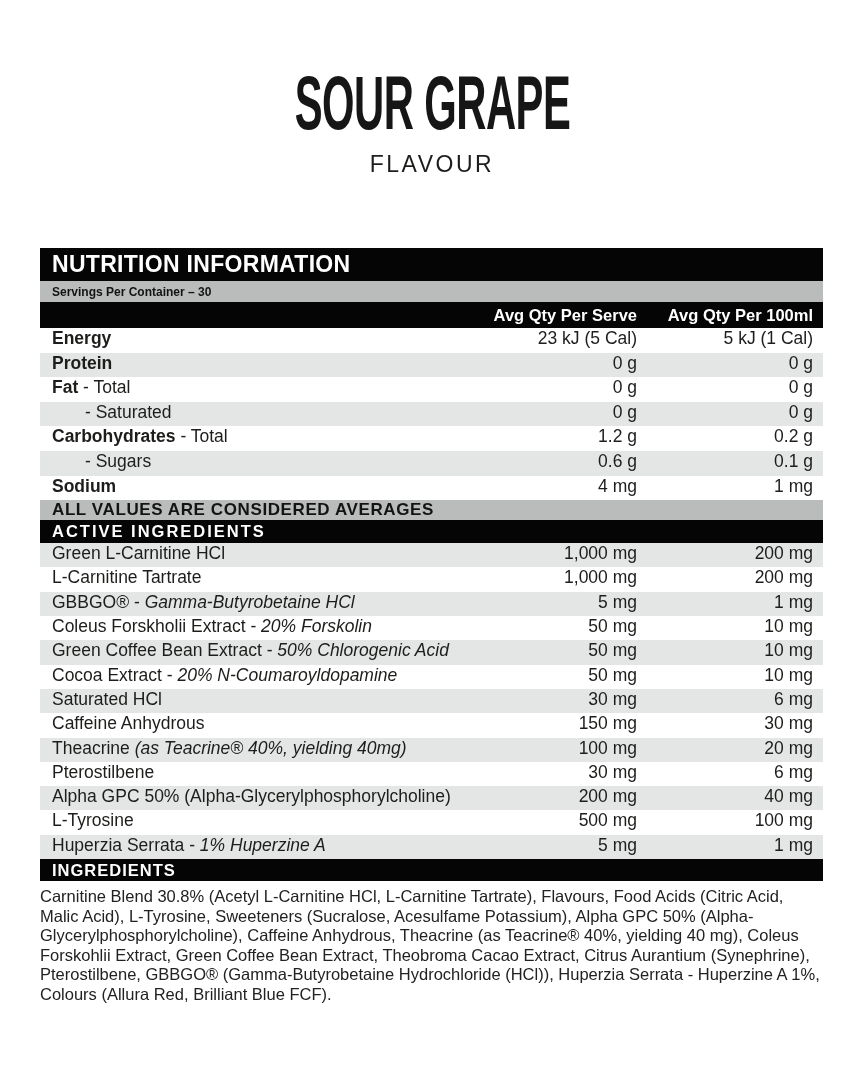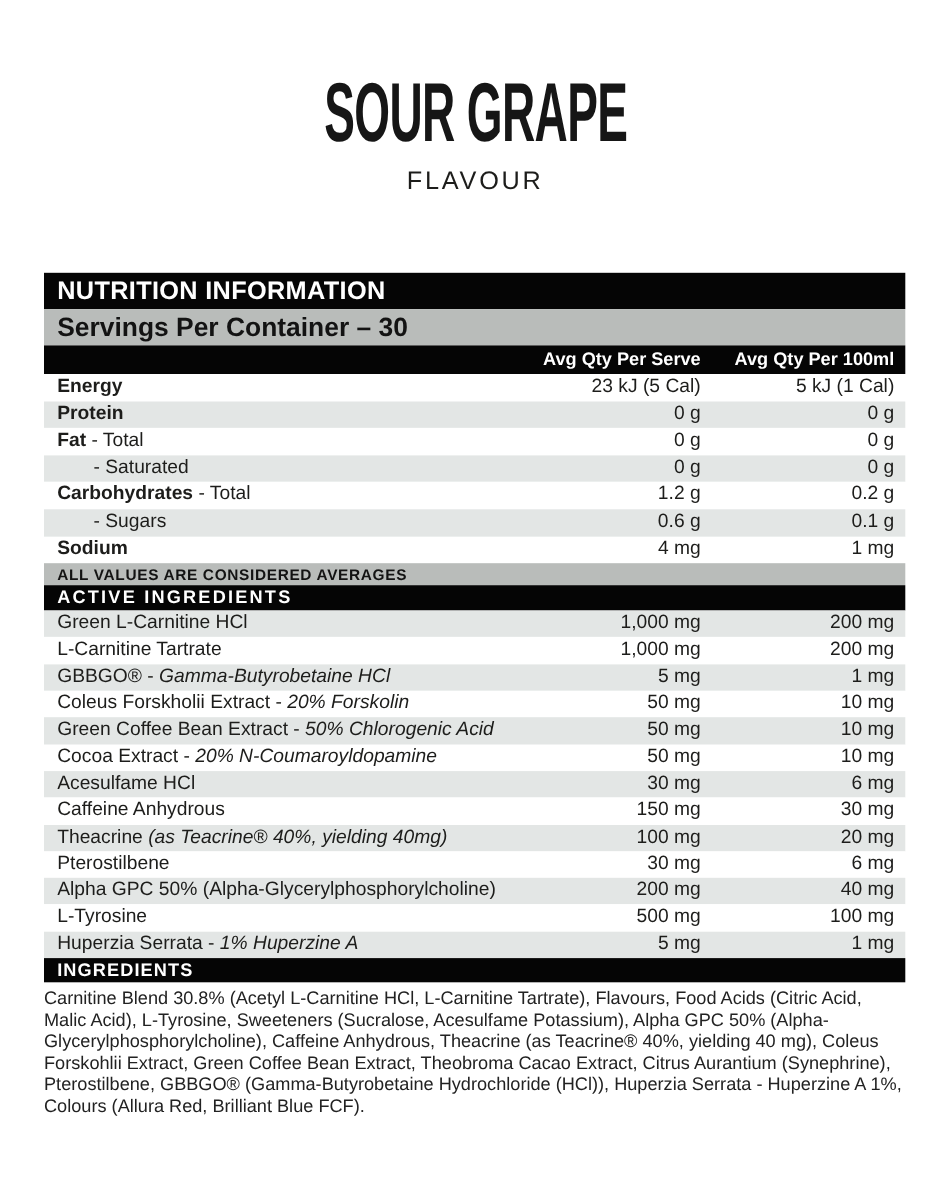--- a/index.html
+++ b/index.html
@@ -21,23 +21,23 @@
   }
 
   
   .label { width:783px; margin:70px 0 0 40px; }
 
   .bar { display:flex; align-items:center; padding:0 10px 0 12px; }
   .bar--black { background:#050505; color:#ffffff; }
   .bar--gray { background:#b9bcba; color:#131313; }
 
   .bar--nutri-title { height:33px; font-size:23px; font-weight:700; letter-spacing:0.3px; }
-  .bar--servings { height:33px; font-size:24px; font-weight:700; }
+  .bar--servings { height:21px; font-size:12px; font-weight:700; }
   .bar--cols { height:26px; font-size:16.5px; font-weight:700;align-items:center; }
-  .bar--avg { height:20px; font-size:14px; font-weight:700; letter-spacing:0.6px; }
+  .bar--avg { height:20px; font-size:17px; font-weight:700; letter-spacing:0.6px; }
   .bar--active { height:23px; font-size:16.5px; font-weight:700; letter-spacing:2px; }
   .bar--ingr { height:22px; font-size:16.5px; font-weight:700; letter-spacing:1px; }
 
   .name { flex:1 1 auto; text-align:left; white-space:nowrap; overflow:hidden; }
   .v { flex:0 0 auto; text-align:right; white-space:nowrap; }
   .v--serve { width:150px; }
   .v--p100 { width:176px; }
 
   .row { display:flex; padding:0 10px 0 12px; font-size:17.5px; background:#ffffff; }
   .nrows .row { height:24.6px; }
@@ -150,21 +150,21 @@
           <span class="name"><span>Green Coffee Bean Extract - </span><i>50% Chlorogenic Acid</i></span>
           <span class="v v--serve">50 mg</span>
           <span class="v v--p100">10 mg</span>
         </div>
         <div class="row">
           <span class="name"><span>Cocoa Extract - </span><i>20% N-Coumaroyldopamine</i></span>
           <span class="v v--serve">50 mg</span>
           <span class="v v--p100">10 mg</span>
         </div>
         <div class="row">
-          <span class="name"><span>Acesulfame HCl</span></span>
+          <span class="name"><span>Saturated HCl</span></span>
           <span class="v v--serve">30 mg</span>
           <span class="v v--p100">6 mg</span>
         </div>
         <div class="row">
           <span class="name"><span>Caffeine Anhydrous</span></span>
           <span class="v v--serve">150 mg</span>
           <span class="v v--p100">30 mg</span>
         </div>
         <div class="row">
           <span class="name"><span>Theacrine </span><i>(as Teacrine® 40%, yielding 40mg)</i></span>

